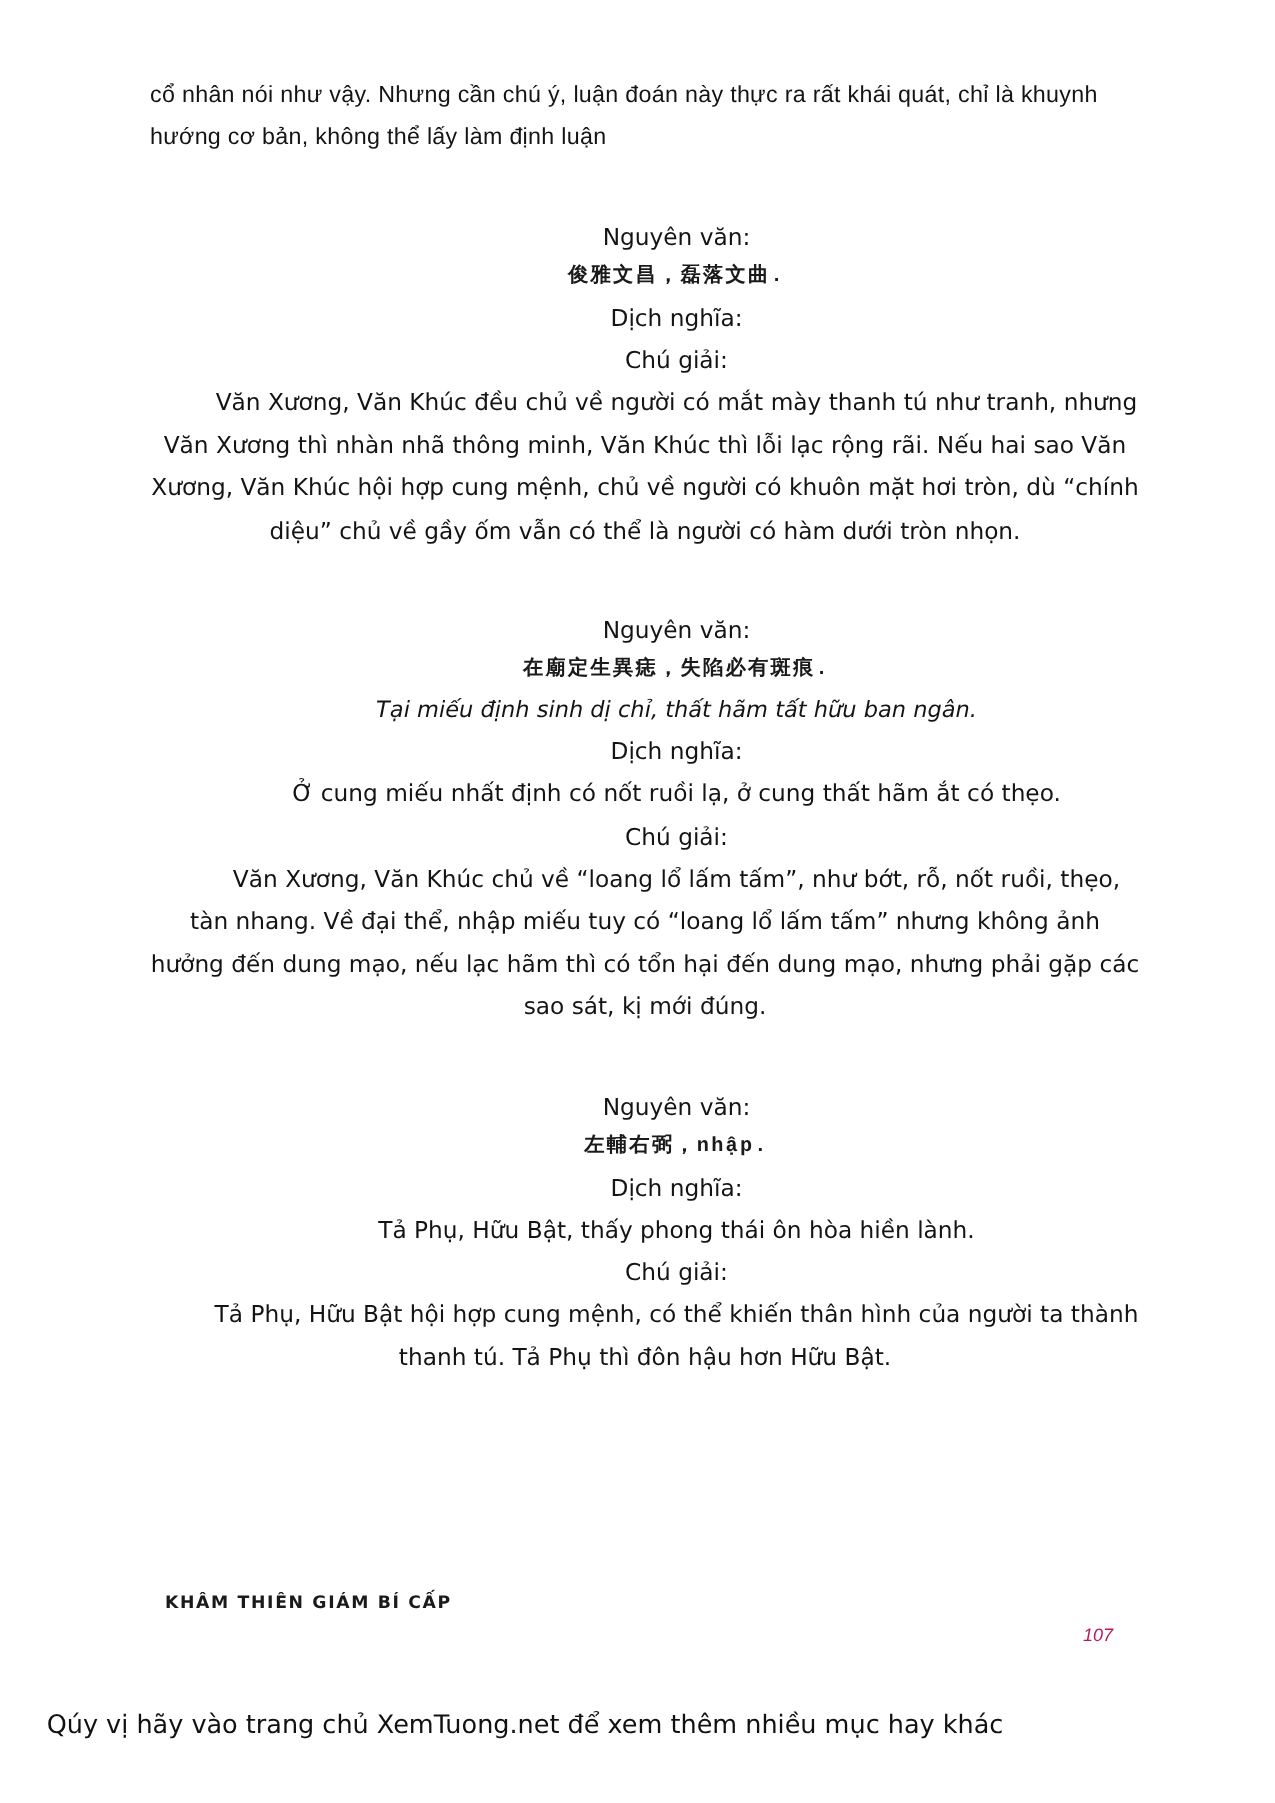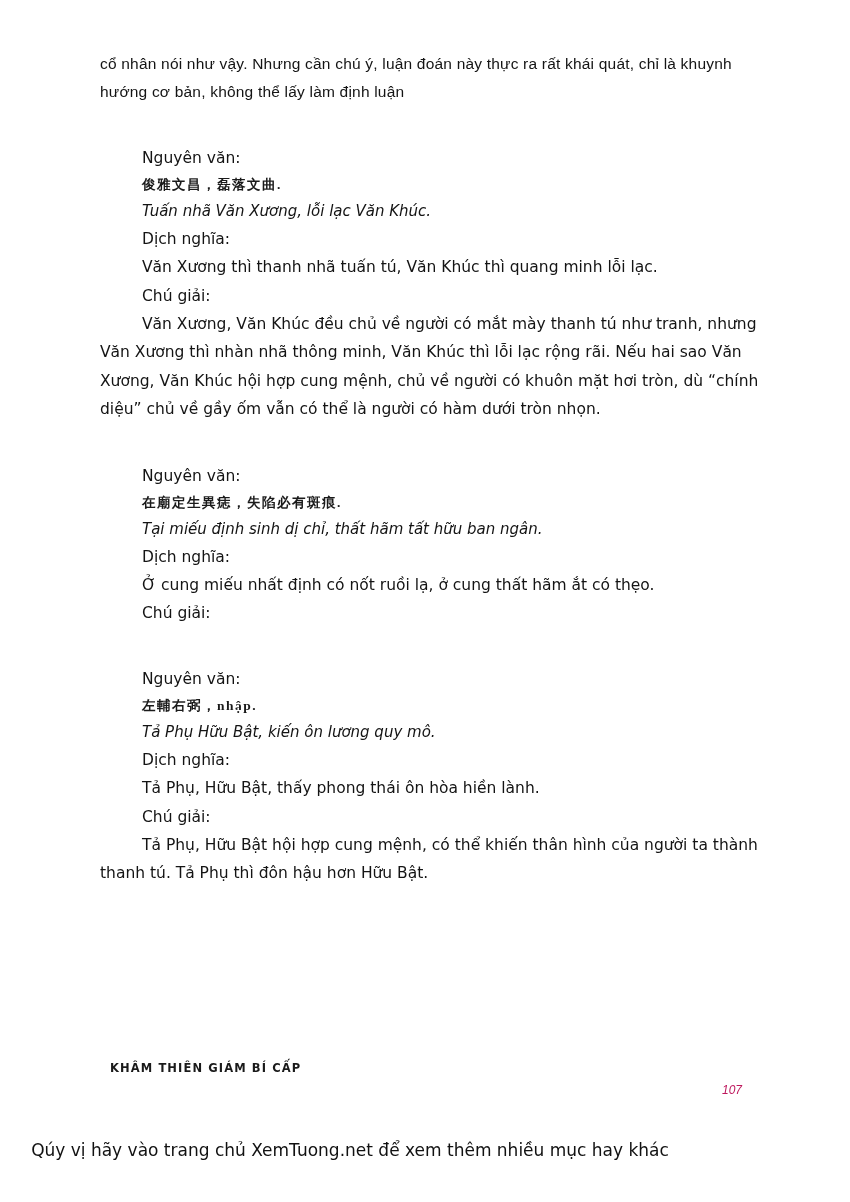--- a/index.html
+++ b/index.html
@@ -34,33 +34,33 @@
 
   .para {
     font-family: Liberation Sans, sans-serif;
     font-size: 15.5px;
     line-height: 28px;
     color: #141414;
     letter-spacing: 0.2px;
     margin: 0;
   }
 
-  .block { margin-top: 16px; }
+  .block { margin-top: 16px; text-align: center; }
 
   .label {
     font-family: "DejaVu Sans", sans-serif;
     font-size: 15.5px;
     line-height: 28px;
     color: #141414;
     margin: 0;
     padding-left: 42px;
   }
 
   .han {
-    font-family: Liberation Serif, serif;
+    font-family: Liberation Mono, monospace;
     font-size: 13.5px;
     line-height: 26px;
     color: #1a1a1a;
     margin: 0;
     padding-left: 42px;
     letter-spacing: 1.5px;
     font-weight: 700;
   }
 
   .translit {
@@ -160,44 +160,42 @@
 
   <div class="scan">
 
     <p class="para">cổ nhân nói như vậy. Nhưng cần chú ý, luận đoán này thực ra rất khái quát, chỉ là khuynh hướng cơ bản, không thể lấy làm định luận</p>
 
     <div class="spacer-md"></div>
 
     <div class="block">
       <p class="label">Nguyên văn:</p>
       <p class="han">俊雅文昌，磊落文曲.</p>
-      <p class="translit">Tuấn nhã Văn Xương, lỗi lạc Văn Khúc.</p>
       <p class="label">Dịch nghĩa:</p>
-      <p class="body-text">Văn Xương thì thanh nhã tuấn tú, Văn Khúc thì quang minh lỗi lạc.</p>
       <p class="label">Chú giải:</p>
       <p class="body-text">Văn Xương, Văn Khúc đều chủ về người có mắt mày thanh tú như tranh, nhưng Văn Xương thì nhàn nhã thông minh, Văn Khúc thì lỗi lạc rộng rãi. Nếu hai sao Văn Xương, Văn Khúc hội hợp cung mệnh, chủ về người có khuôn mặt hơi tròn, dù “chính diệu” chủ về gầy ốm vẫn có thể là người có hàm dưới tròn nhọn.</p>
     </div>
 
     <div class="spacer-md"></div>
 
     <div class="block">
       <p class="label">Nguyên văn:</p>
       <p class="han">在廟定生異痣，失陷必有斑痕.</p>
       <p class="translit">Tại miếu định sinh dị chỉ, thất hãm tất hữu ban ngân.</p>
       <p class="label">Dịch nghĩa:</p>
       <p class="body-text">Ở cung miếu nhất định có nốt ruồi lạ, ở cung thất hãm ắt có thẹo.</p>
       <p class="label">Chú giải:</p>
+      <p class="body-text">Văn Xương, Văn Khúc chủ về “loang lổ lấm tấm”, như bớt, rỗ, nốt ruồi, thẹo, tàn nhang. Về đại thể, nhập miếu tuy có “loang lổ lấm tấm” nhưng không ảnh hưởng đến dung mạo, nếu lạc hãm thì có tổn hại đến dung mạo, nhưng phải gặp các sao sát, kị mới đúng.</p>
     </div>
 
     <div class="spacer-md"></div>
 
     <div class="block">
       <p class="label">Nguyên văn:</p>
       <p class="han">左輔右弼，nhập.</p>
-      <p class="translit">Tả Phụ Hữu Bật, kiến ôn lương quy mô.</p>
       <p class="label">Dịch nghĩa:</p>
       <p class="body-text">Tả Phụ, Hữu Bật, thấy phong thái ôn hòa hiền lành.</p>
       <p class="label">Chú giải:</p>
       <p class="body-text">Tả Phụ, Hữu Bật hội hợp cung mệnh, có thể khiến thân hình của người ta thành thanh tú. Tả Phụ thì đôn hậu hơn Hữu Bật.</p>
     </div>
 
   </div>
 
   <div class="scan-footer">
     <div class="footer-title">KHÂM THIÊN GIÁM BÍ CẤP</div>

